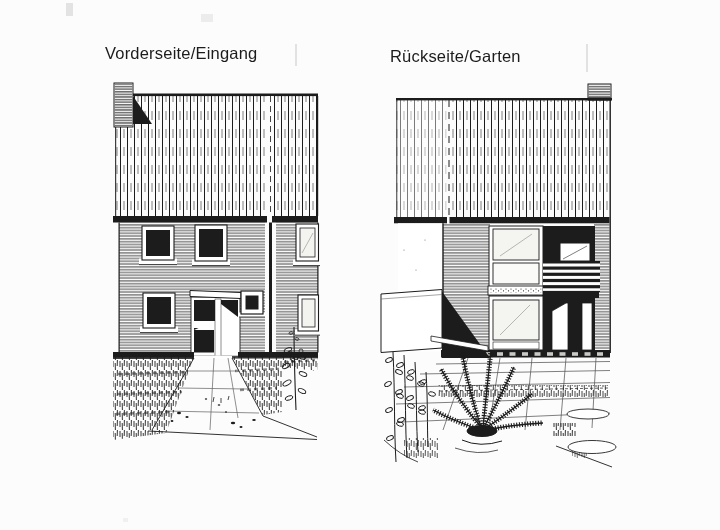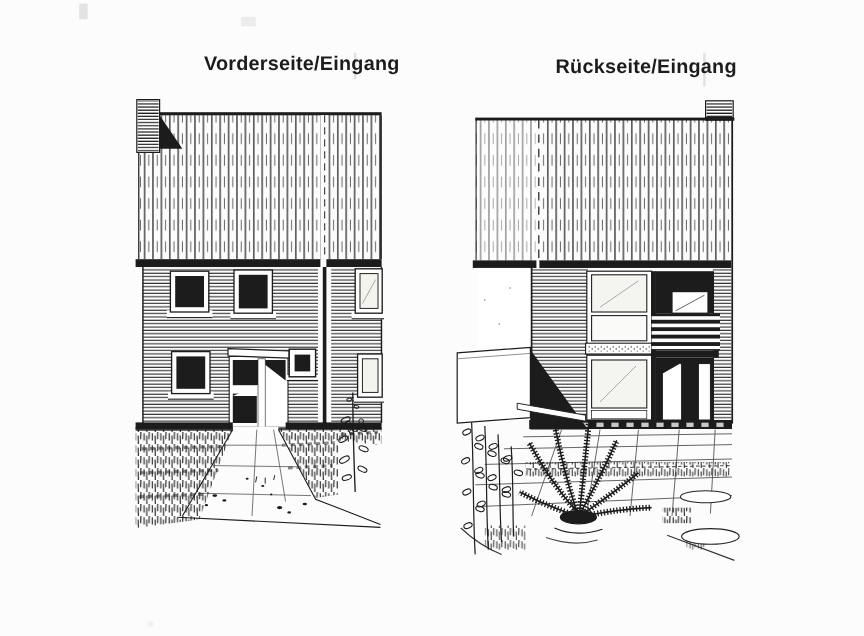--- a/index.html
+++ b/index.html
@@ -1,39 +1,39 @@
 <!DOCTYPE html>
 <html style="--ink: #1c1c1c; --paper: #fcfcfc;"><head>
 <meta charset="utf-8">
 <style>
   :root { --ink:#1c1c1c; --paper:#fcfcfc; }
   * { margin:0; padding:0; box-sizing:border-box; }
   html,body { width:720px; height:530px; overflow:hidden; }
   body { background:var(--paper); font-family:"Liberation Sans", sans-serif; }
   .page { position:relative; width:720px; height:530px; background:var(--paper); }
   .fig-title {
-    position:absolute; text-align:right;
-    font-size:16.5px; line-height:1.2; color:var(--ink); letter-spacing:.2px;font-weight:bold;
+    position:absolute; text-align:left;
+    font-size:16.5px; line-height:1.2; color:var(--ink); letter-spacing:.2px;
   }
   .scan-mark { position:absolute; }
   svg.art { position:absolute; left:0; top:0; color:var(--ink); }
 </style>
 </head>
 <body>
 
 <div class="page">
 
   <div class="scan-mark" style="left:66px;top:3px;width:7px;height:13px;background:#e3e3e3;"></div>
   <div class="scan-mark" style="left:201px;top:14px;width:12px;height:8px;background:#ececec;"></div>
   <div class="scan-mark" style="left:295px;top:44px;width:2px;height:22px;background:#e2e2e2;"></div>
   <div class="scan-mark" style="left:586px;top:44px;width:2px;height:28px;background:#e2e2e2;"></div>
   <div class="scan-mark" style="left:123px;top:518px;width:5px;height:4px;background:#f0f0f0;"></div>
 
   <div class="fig-title" style="left:105px;top:44px;width:228px;">Vorderseite/Eingang</div>
-  <div class="fig-title" style="left:390px;top:47px;width:224px;">Rückseite/Eingang</div>
+  <div class="fig-title" style="left:390px;top:47px;width:224px;">Rückseite/Garten</div>
 
   <svg class="art" width="720" height="530" viewBox="0 0 720 530">
     <defs>
       <pattern id="vsiding" width="7" height="18" patternUnits="userSpaceOnUse">
         <line x1="1.5" y1="0" x2="1.5" y2="18" stroke="currentColor" stroke-width="1"></line>
         <line x1="5" y1="3" x2="5" y2="12" stroke="currentColor" stroke-width="0.8" opacity="0.7"></line>
       </pattern>
       <pattern id="clap" width="8" height="2.8" patternUnits="userSpaceOnUse">
         <line x1="0" y1="0.9" x2="8" y2="0.9" stroke="currentColor" stroke-width="0.85"></line>
       </pattern>

